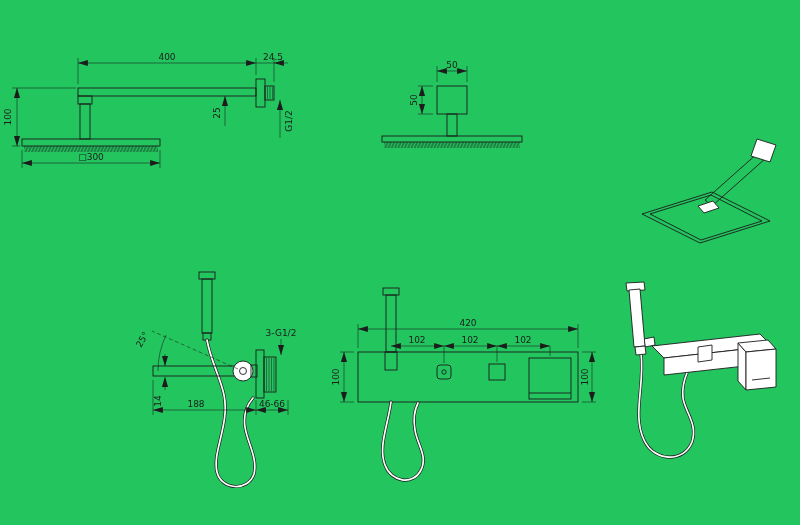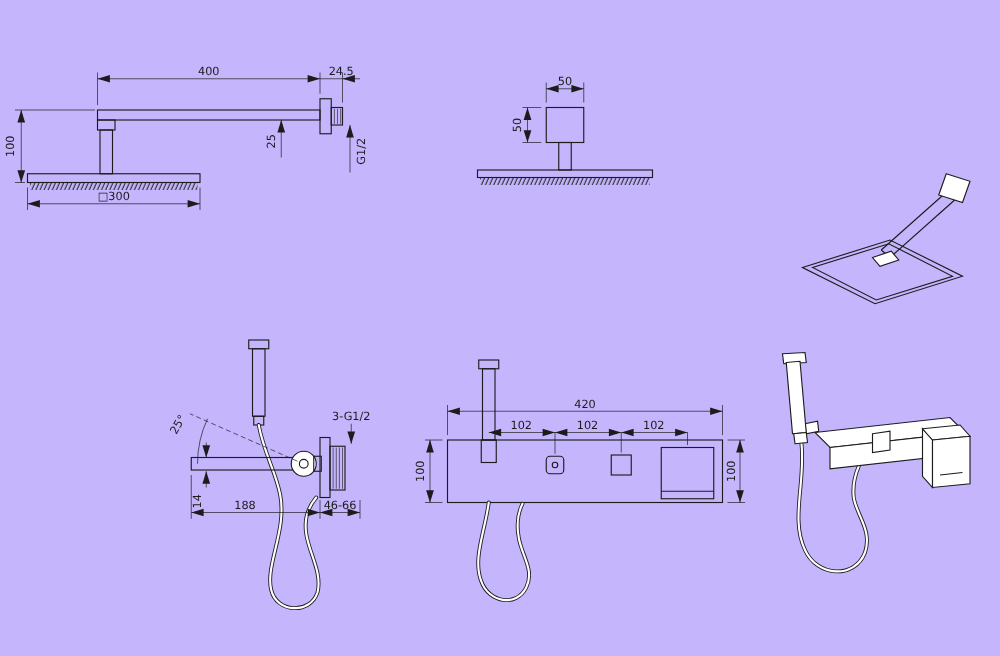--- a/index.html
+++ b/index.html
@@ -1,16 +1,16 @@
 <!DOCTYPE html>
 <html><head>
 <meta charset="utf-8">
 <style>
   html,body{margin:0;padding:0;background:#ffffff;}
-  .sheet{position:relative;width:800px;height:525px;background:#c4b5fd;overflow:hidden;}
+  .sheet{position:relative;width:800px;height:525px;background:#22c55e;overflow:hidden;}
   svg{display:block;}
   .ln{stroke:#1c1c1c;stroke-width:.9;fill:none;stroke-linejoin:miter;}
   .wh{stroke:#1c1c1c;stroke-width:.9;fill:#ffffff;stroke-linejoin:miter;}
   .dim{stroke:#1c1c1c;stroke-width:.55;fill:none;}
   .thr{stroke:#1c1c1c;stroke-width:.5;fill:none;}
   .dash{stroke-dasharray:4 2.5;}
   .hoseO{stroke:#1c1c1c;stroke-width:3.1;fill:none;stroke-linecap:round;}
   .hoseI{stroke:#ffffff;stroke-width:1.7;fill:none;stroke-linecap:round;}
   text{font-family:"DejaVu Sans",sans-serif;font-size:9px;fill:#1c1c1c;stroke:none;}
 </style>

